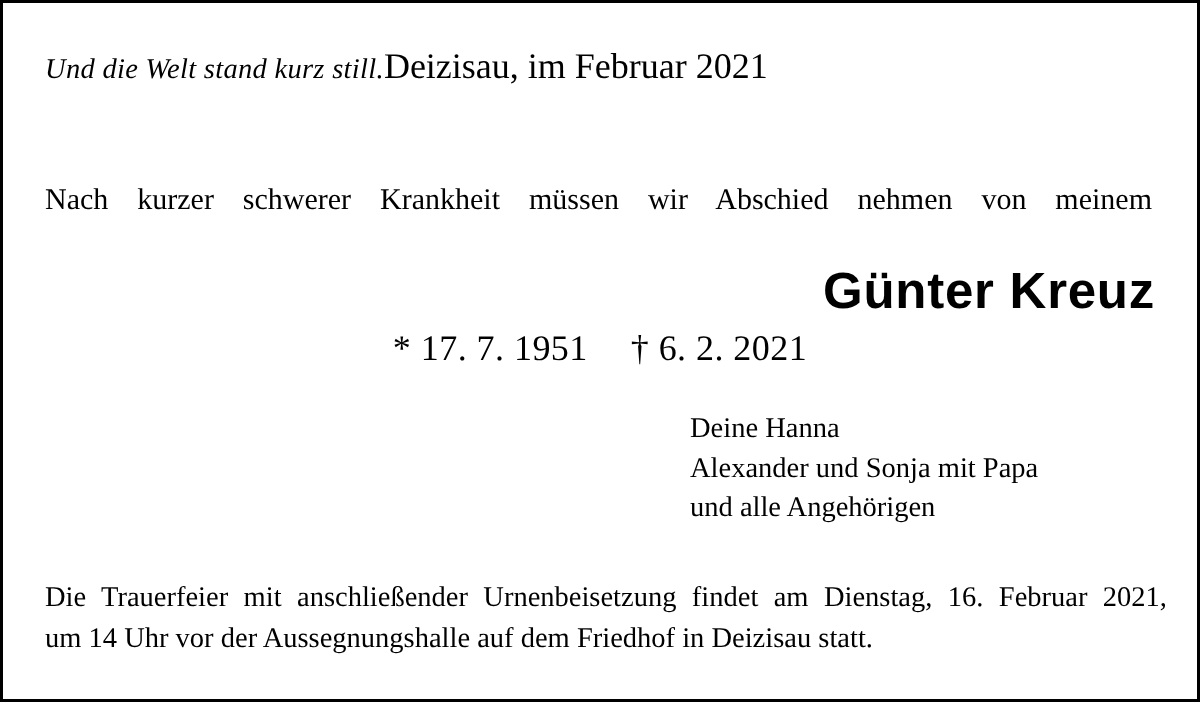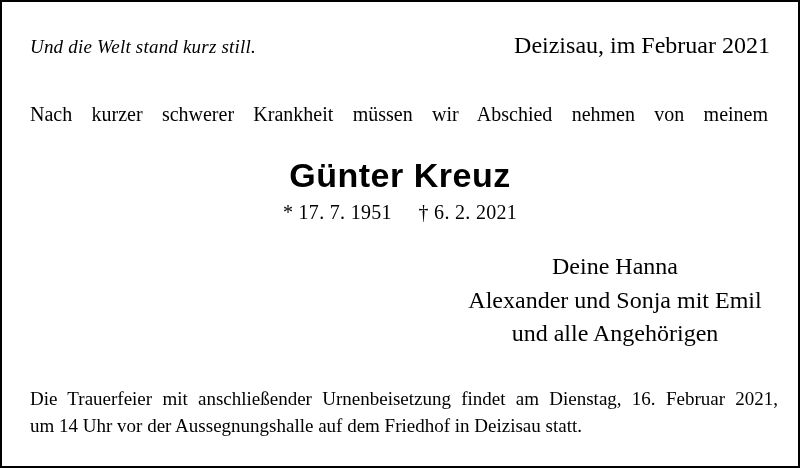--- a/index.html
+++ b/index.html
@@ -18,24 +18,23 @@
     position: relative;
     box-sizing: border-box;
     width: 800px;
     height: 468px;
     background: #ffffff;
     border: 2px solid #000000;
     padding: 24px 28px 18px 28px;
   }
   .top-row {
     display: flex;
-    justify-content: space-between;
     align-items: baseline;
     margin-top: 6px;
-    margin-bottom: 41px;
+    margin-bottom: 60px;
   }
   .motto {
     font-style: italic;
     font-size: 19px;
     letter-spacing: 0.2px;
   }
   .place-date {
     font-size: 24px;
   }
   .intro {
@@ -47,45 +46,45 @@
   }
   .intro .line1 {
     display: block;
     text-align: justify;
     text-align-last: justify;
   }
   .intro .line2 {
     display: block;
   }
   .name {
-    text-align: center;
+    text-align: right;
     font-family: "Liberation Sans", sans-serif;
     font-weight: bold;
     font-size: 34px;
     letter-spacing: 0.5px;
     margin-top: 28px;
     margin-bottom: 6px;
   }
   .dates {
     text-align: center;
-    font-size: 20px;
+    font-size: 24px;
     letter-spacing: 0.3px;
     margin-bottom: 26px;
   }
   .dates .sep {
     display: inline-block;
     width: 16px;
   }
   .mourners {
     margin: 0;
     padding: 0;
     list-style: none;
-    text-align: center;
+    text-align: left;
     padding-left: 430px;
-    font-size: 24px;
+    font-size: 19px;
     line-height: 1.38;
   }
   .mourners li {
     white-space: nowrap;
   }
   .footer {
     position: absolute;
     left: 28px;
     right: 20px;
     bottom: 26px;
@@ -119,21 +118,21 @@
   <div class="dates">
     <span>*</span>
     <span>17. 7. 1951</span>
     <span class="sep"></span>
     <span>†</span>
     <span>6. 2. 2021</span>
   </div>
 
   <ul class="mourners">
     <li>Deine Hanna</li>
-    <li>Alexander und Sonja mit Emil</li>
+    <li>Alexander und Sonja mit Papa</li>
     <li>und alle Angehörigen</li>
   </ul>
 
   <div class="footer">
     <span class="fline justified">Die Trauerfeier mit anschließender Urnenbeisetzung findet am Dienstag, 16. Februar 2021,</span>
     <span class="fline">um 14 Uhr vor der Aussegnungshalle auf dem Friedhof in Deizisau statt.</span>
   </div>
 
 </div>
 

